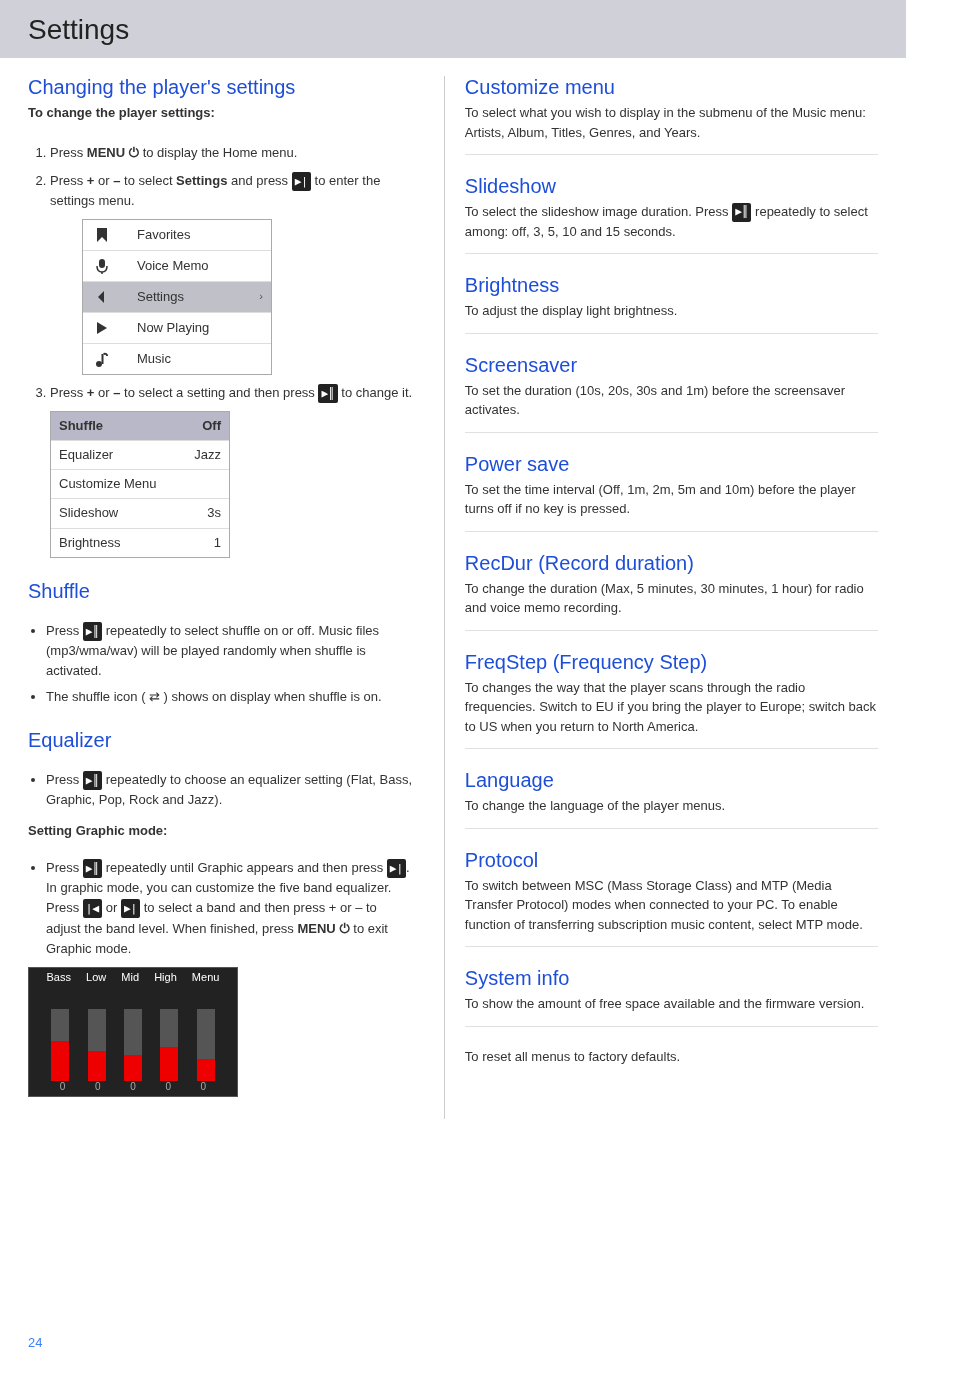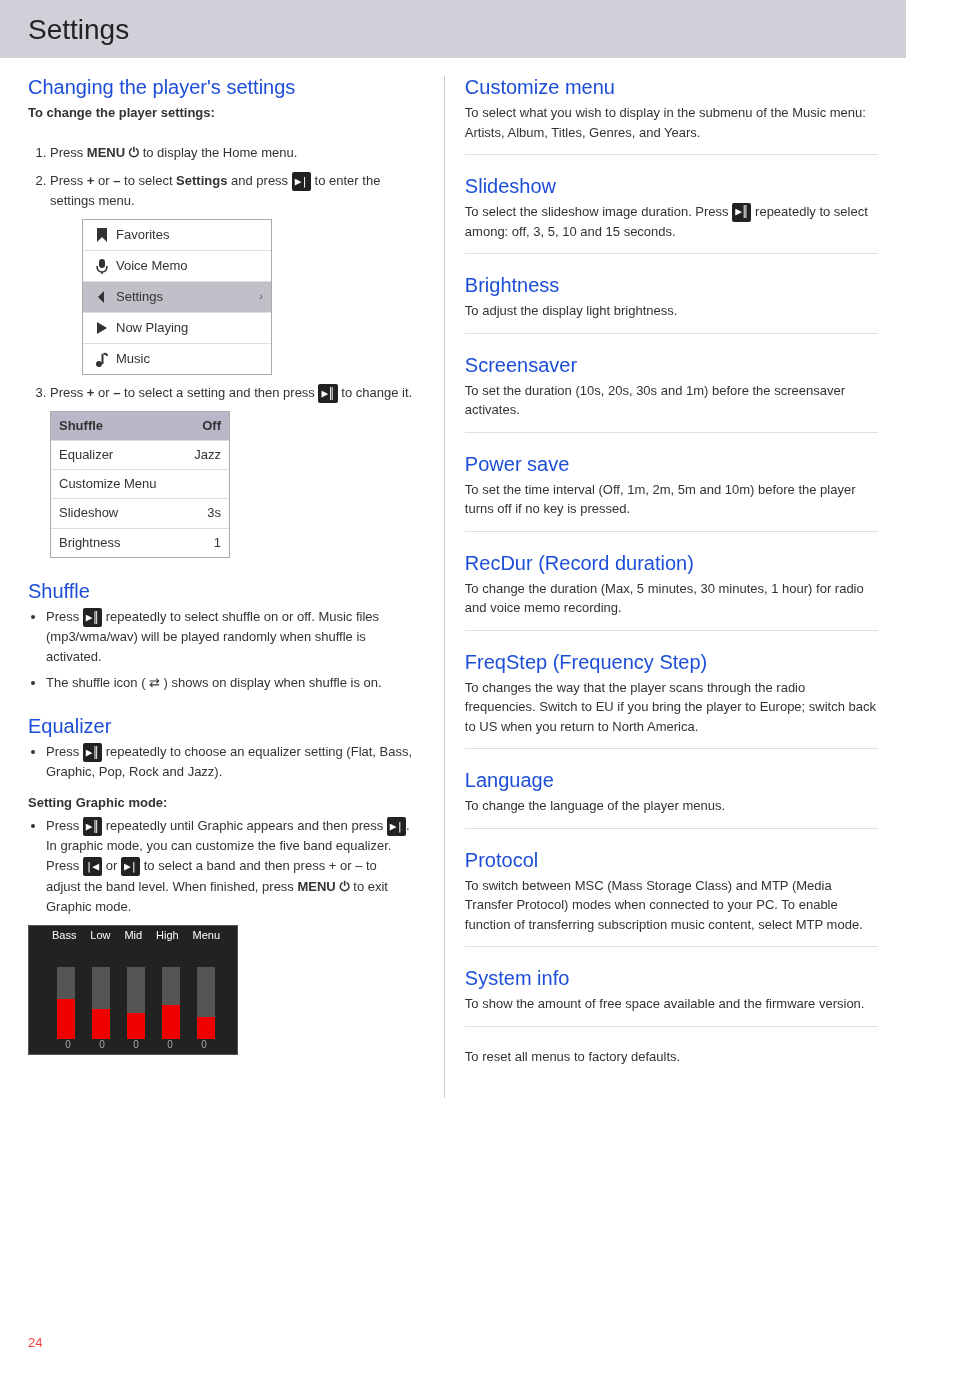--- a/index.html
+++ b/index.html
@@ -58,21 +58,21 @@
     .right-col .section:last-child {
       border-bottom: none;
     }
     p {
       font-size: 13px;
       line-height: 1.5;
       color: #333;
     }
     ul {
       margin-left: 18px;
-      margin-top: 4px;
+      margin-top: 18px;
     }
     ul li {
       font-size: 13px;
       line-height: 1.55;
       color: #333;
       margin-bottom: 6px;
       list-style-type: disc;
     }
     ol {
       margin-left: 22px;
@@ -89,21 +89,21 @@
       border: 1px solid #aaa;
       width: 190px;
       margin: 8px 0 8px 16px;
       font-size: 13px;
     }
     .menu-item {
       display: flex;
       align-items: center;
       padding: 4px 8px;
       border-bottom: 1px solid #ddd;
-      gap: 3px;
+      gap: 24px;
       justify-content: space-between;
     }
     .menu-item:last-child { border-bottom: none; }
     .menu-item.selected {
       background: #c0c0c8;
     }
     .menu-icon {
       width: 22px;
       height: 22px;
       display: flex;
@@ -133,21 +133,20 @@
     .settings-value { color: #333; font-size: 13px; }
     .eq-diagram {
       border: 1px solid #555;
       width: 210px;
       height: 130px;
       margin: 8px 0 8px 0;
       background: #222;
       position: relative;
       display: flex;
       flex-direction: column;
-      padding-left: 6px;
     }
     .eq-labels {
       display: flex;
       color: #fff;
       font-size: 11px;
       padding: 3px 10px 0 10px;
       justify-content: space-around;
     }
     .eq-bars-area {
       flex: 1;
@@ -194,21 +193,21 @@
       padding: 1px 3px;
       border-radius: 2px;
       vertical-align: middle;
       font-family: monospace;
     }
     .page-number {
       position: absolute;
       bottom: 24px;
       left: 28px;
       font-size: 13px;
-      color: #ef4444;
+      color: #3b82f6;
     }
     .step-img-wrap {
       margin: 6px 0 6px 16px;
     }
   </style>
 </head>
 <body>
 
 <div class="page">
 

